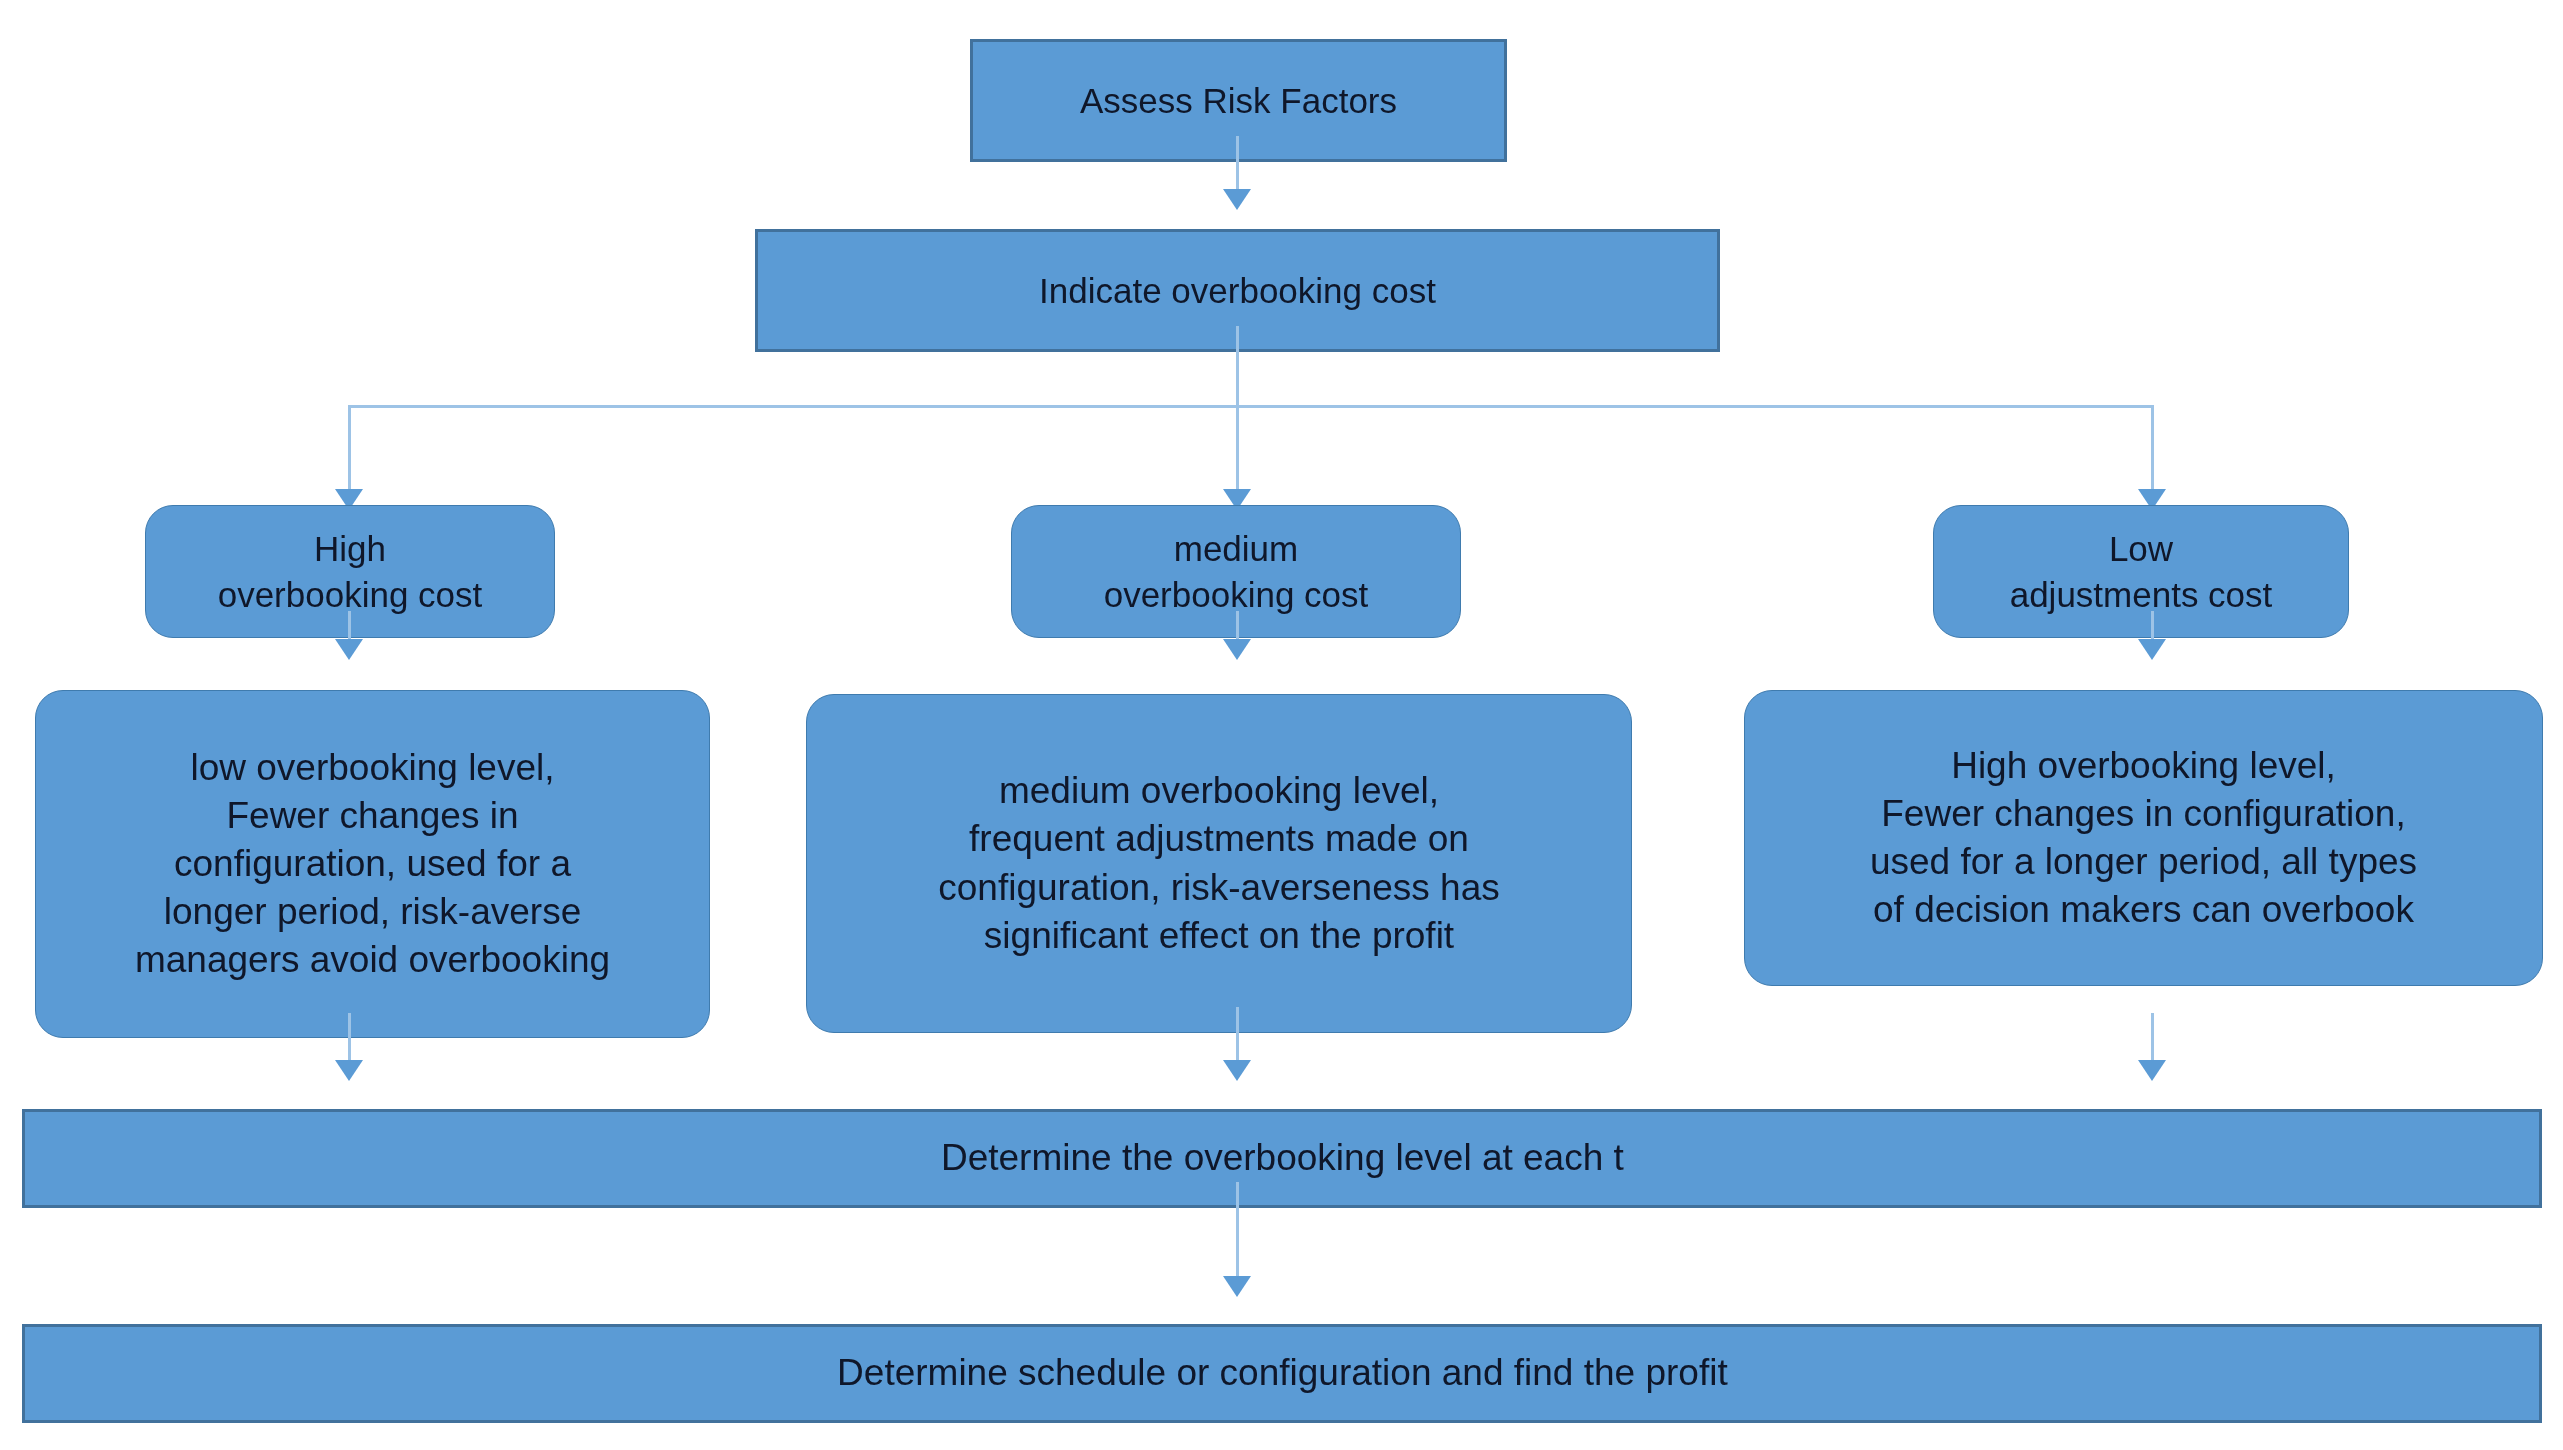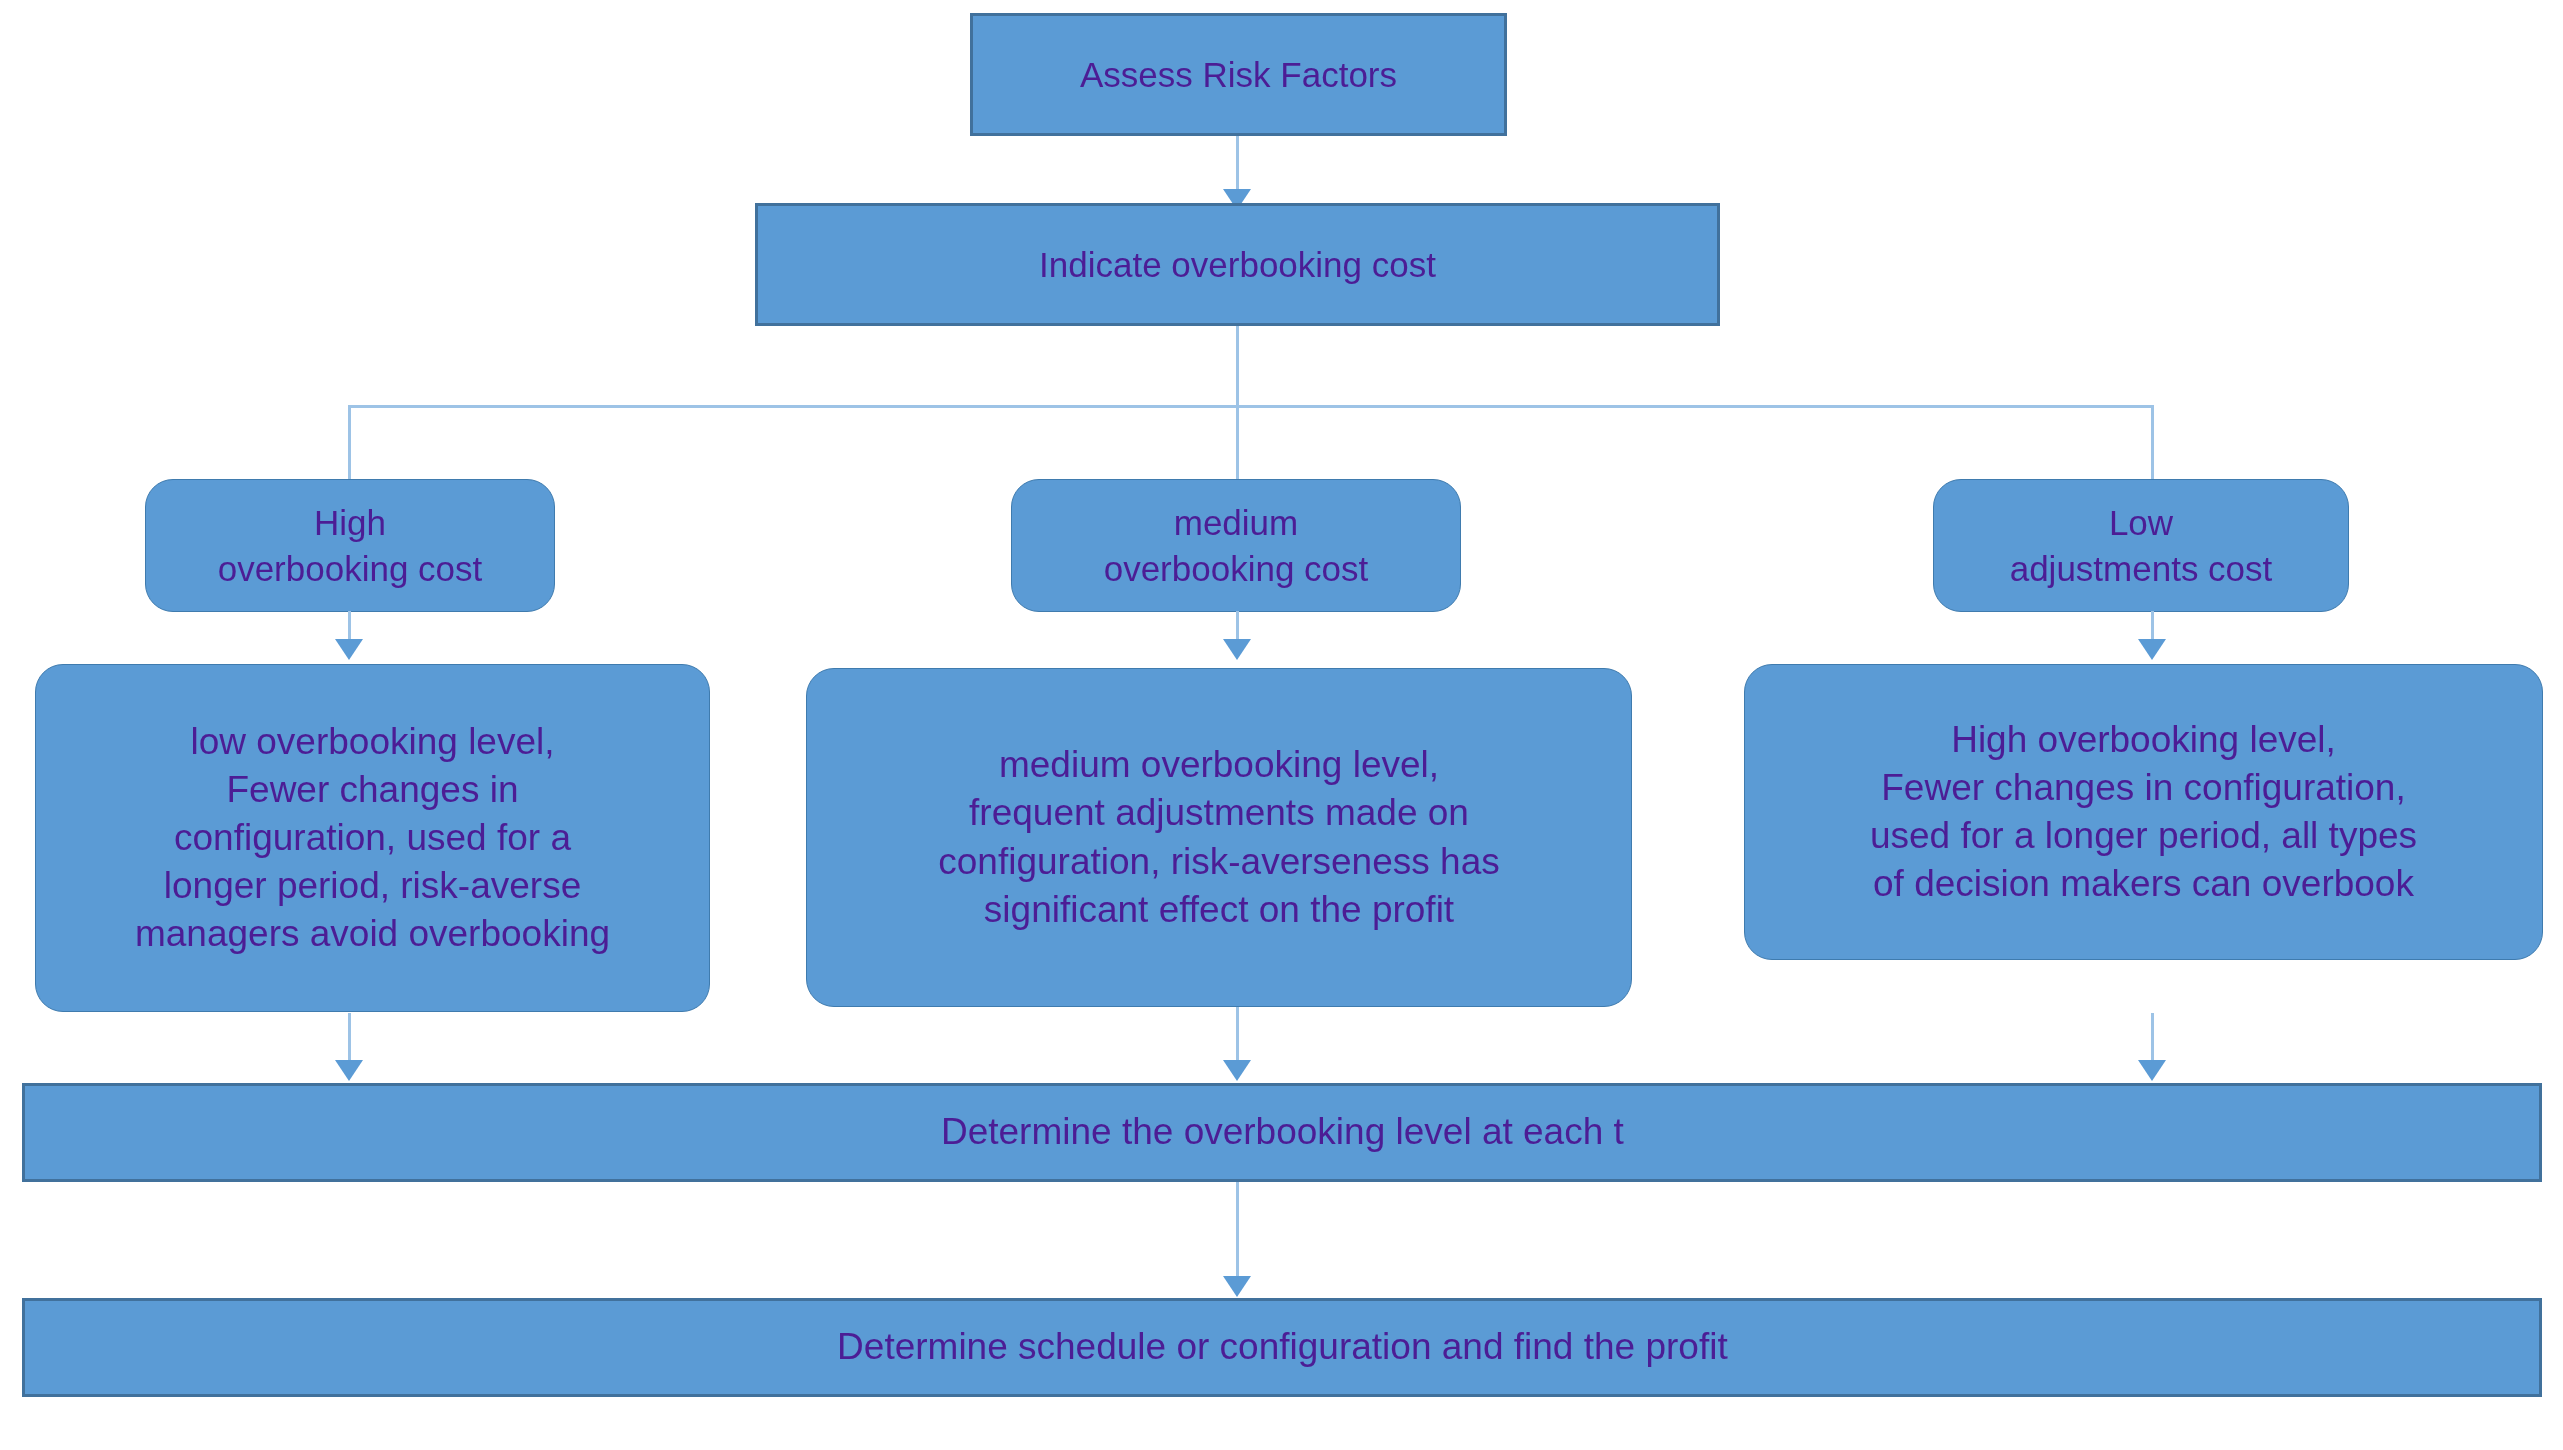--- a/index.html
+++ b/index.html
@@ -2,28 +2,29 @@
 <html style="font-size:12.3px"><head>
 <meta charset="utf-8">
 <style>
   html,body{margin:0;padding:0;background:#ffffff;}
   body{width:2563px;height:1451px;font-family:"Liberation Sans",sans-serif;}
   #canvas{position:relative;width:2563px;height:1451px;background:#ffffff;overflow:hidden;}
 
   .node{
     position:absolute;
     background:#5B9BD5;
-    color:#4c1d95;
+    color:#0f172a;
     display:flex;
     align-items:center;
     justify-content:center;
     text-align:center;
     box-sizing:border-box;
     line-height:1.30;
     white-space:pre-line;
+    margin-top:26px;
     -webkit-font-smoothing:antialiased;
   }
   
   .rect{
     border:3.1px solid #41719C;
     font-size:35px;
   }
   
   .round{
     border:1.5px solid #3F7BAE;

